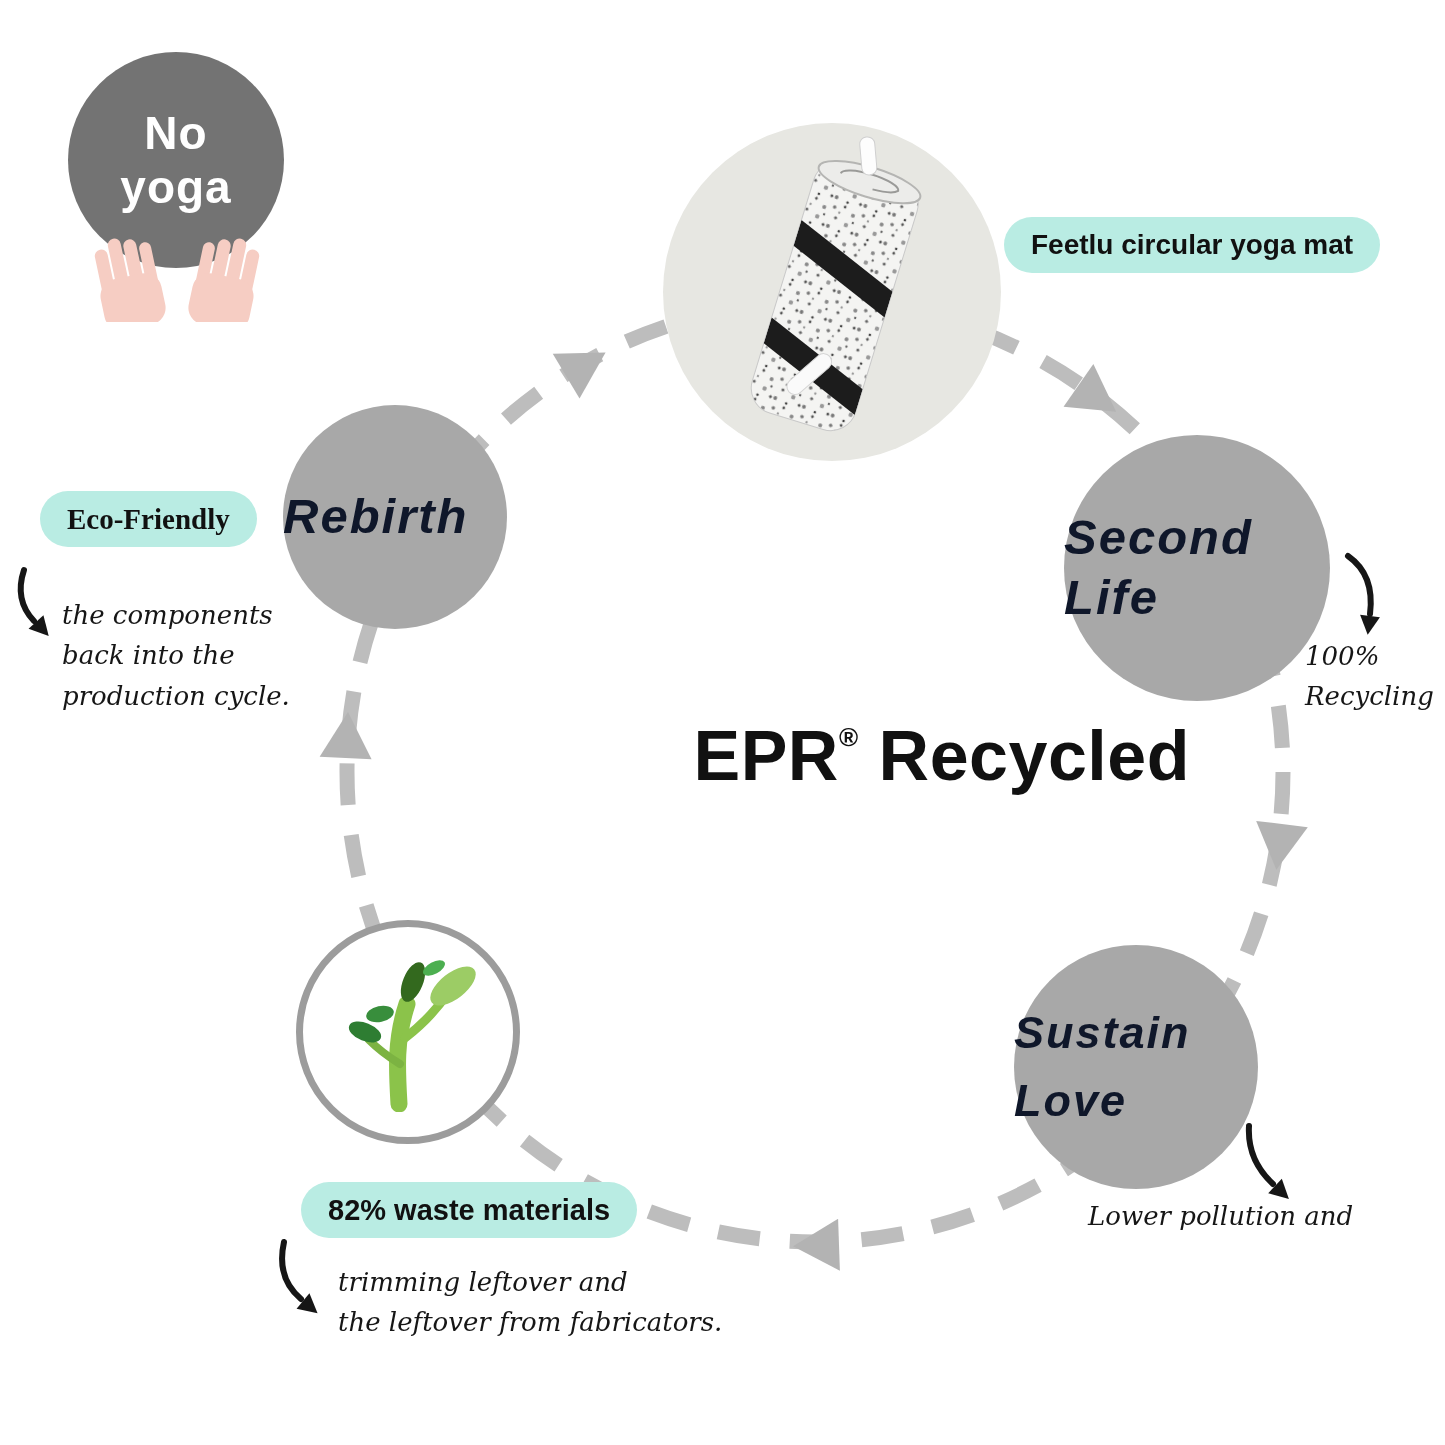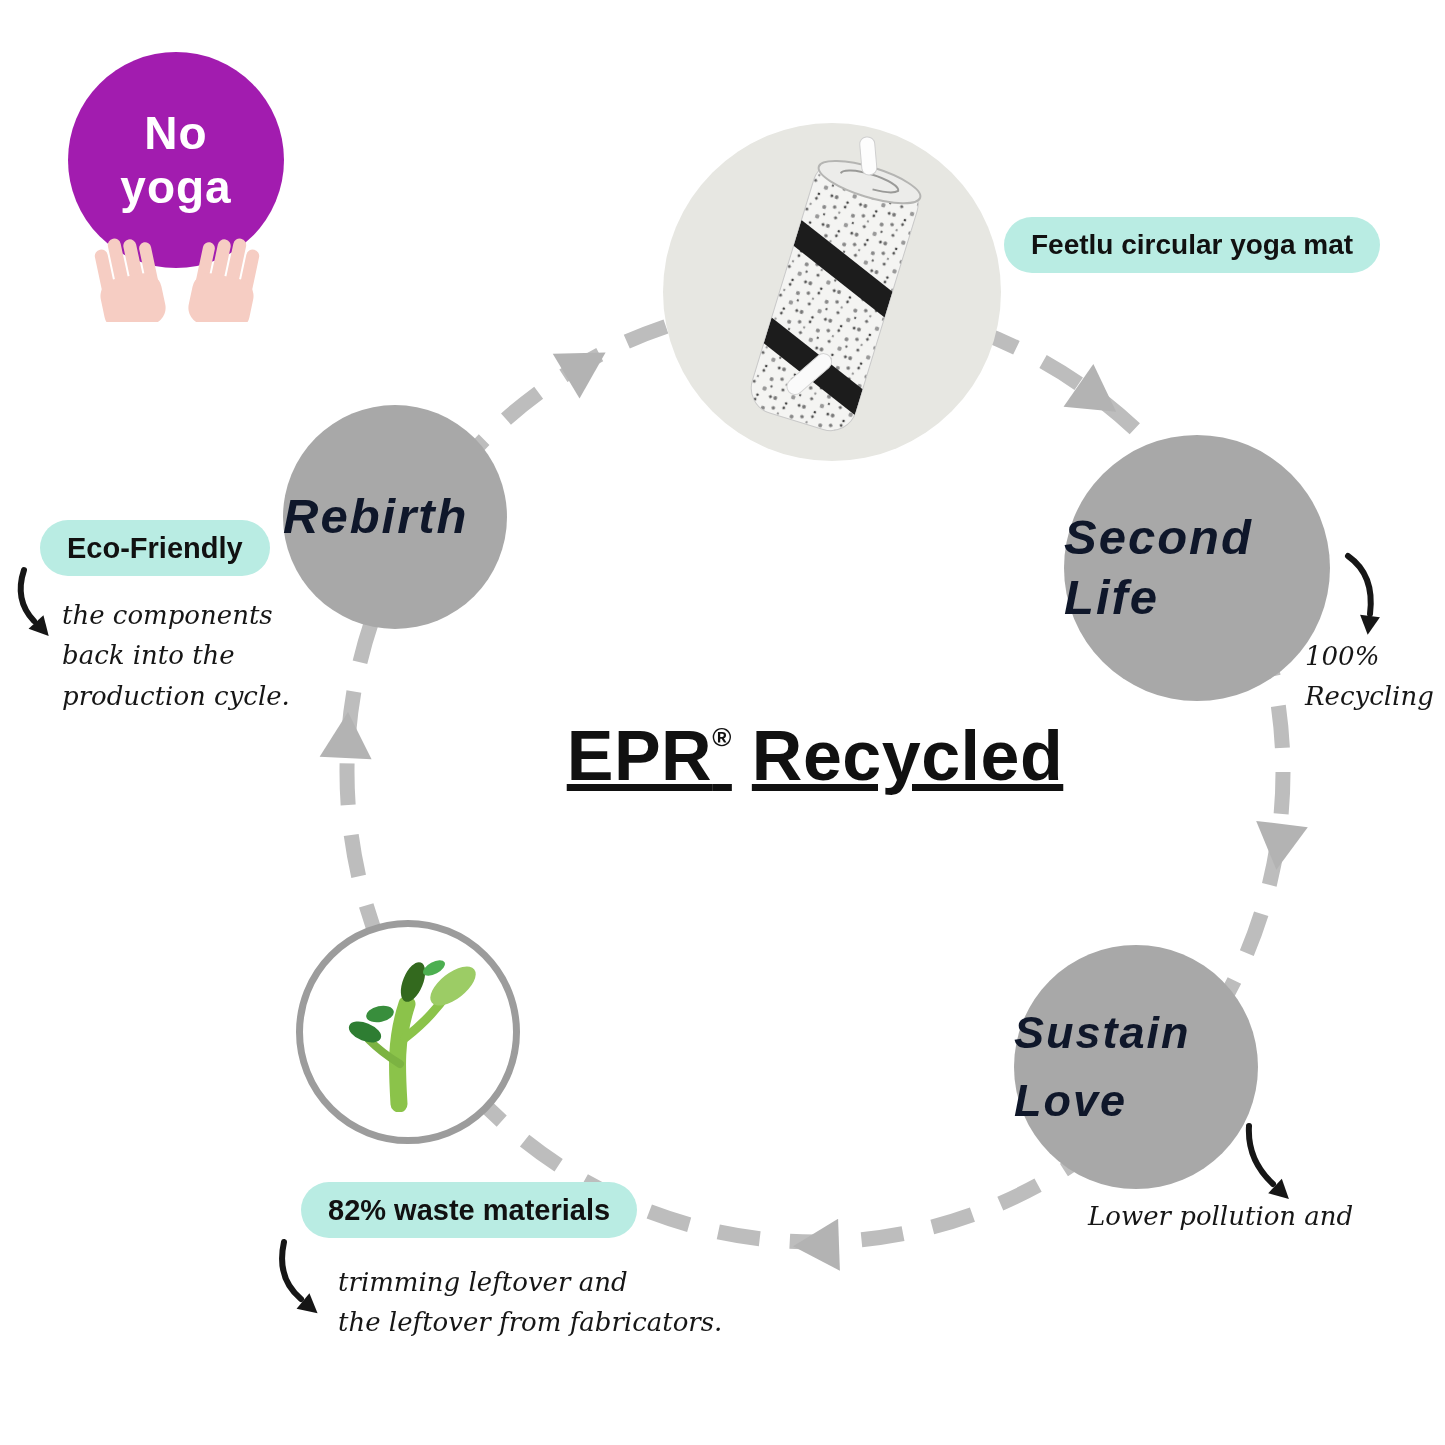--- a/index.html
+++ b/index.html
@@ -28,36 +28,35 @@
     background:#ffffff; border:7px solid #9c9c9c; z-index:2;
     display:flex; align-items:center; justify-content:center;
   }
 
   .badge {
     position:absolute; background:#b9ece3; border-radius:28px; height:56px;
     display:flex; align-items:center; padding:0 27px; font-weight:bold; font-size:29px;
     color:#111111; white-space:nowrap; z-index:3;
   }
   .badge-product { left:1004px; top:217px; font-size:28px; }
-  .badge-eco { left:40px; top:520px; }
+  .badge-eco { left:40px; top:491px;font-family:Liberation Serif, serif; }
   .badge-waste { left:301px; top:1182px; }
 
   .no-waste-circle {
     position:absolute; left:68px; top:52px; width:216px; height:216px; border-radius:50%;
-    background:#a21caf; color:#ffffff; display:flex; flex-direction:column;
+    background:#737373; color:#ffffff; display:flex; flex-direction:column;
     align-items:center; justify-content:center; font-weight:bold; font-size:46px;
     line-height:1.18; z-index:1; letter-spacing:1px;
   }
   .hands { position:absolute; left:82px; top:212px; z-index:2; }
 
   .title {
-    position:absolute; left:440px; top:716px; width:750px; text-align:center;
+    position:absolute; left:440px; top:716px; width:750px; text-align:right;
     font-weight:bold; font-size:70px; color:#111111; letter-spacing:0.5px; z-index:1;
     white-space:nowrap;
-    text-decoration:underline;
   }
   .title .reg { font-size:26px; position:relative; top:-34px; }
   .title .title-suffix { margin-left:20px; }
 
   .hand-note {
     position:absolute; font-family:"DejaVu Serif", serif; font-style:italic;
     font-size:26px; color:#161616; line-height:1.55; z-index:1; white-space:nowrap;
   }
   .note-eco { left:62px; top:595px; }
   .note-recycling { left:1305px; top:636px; }

